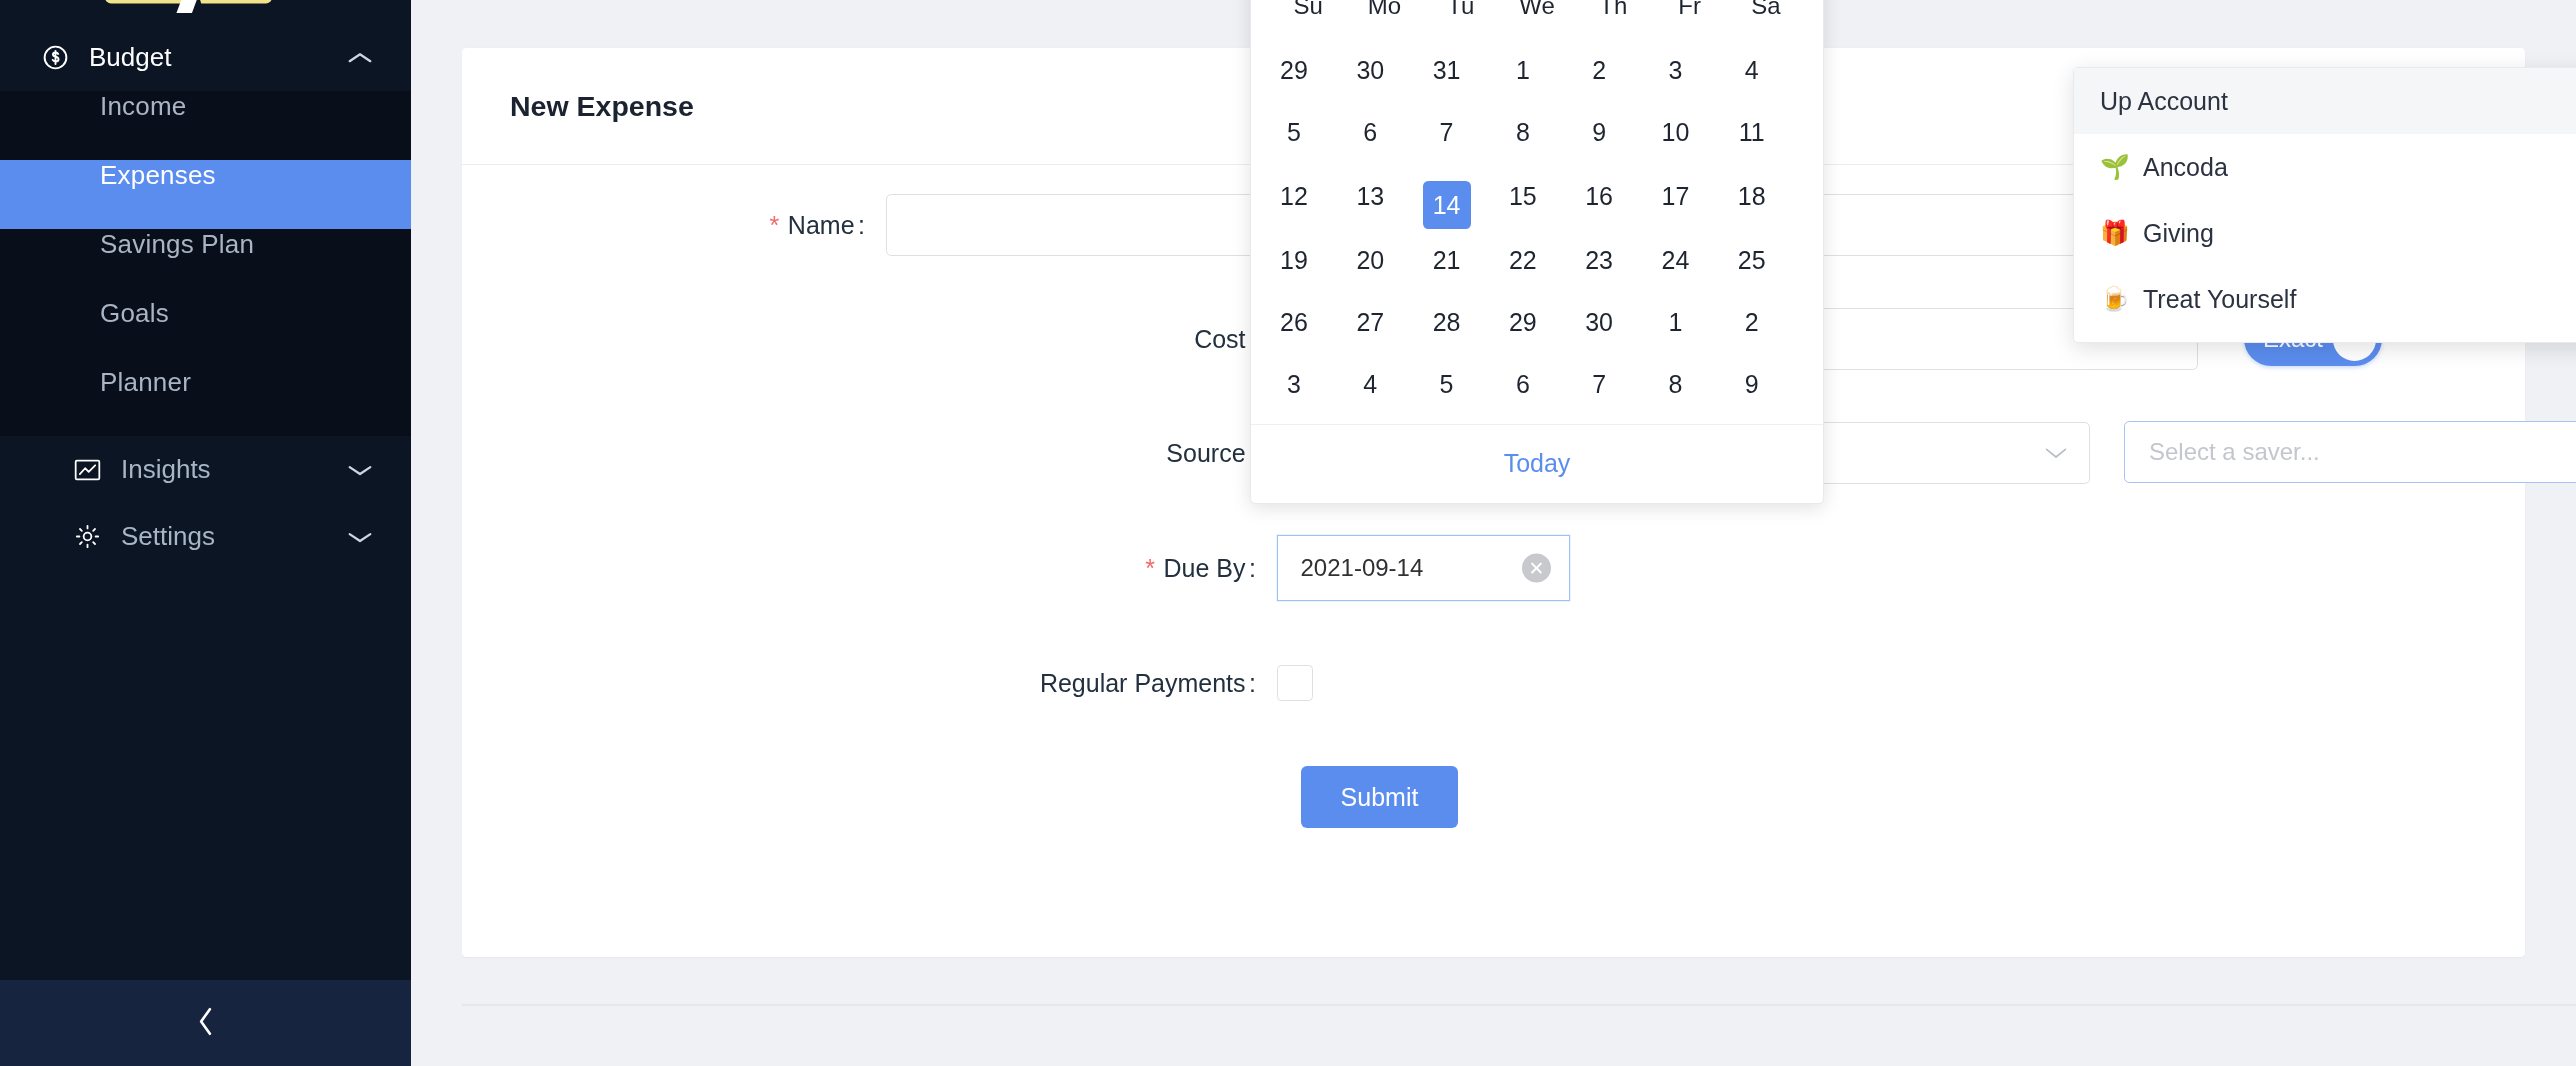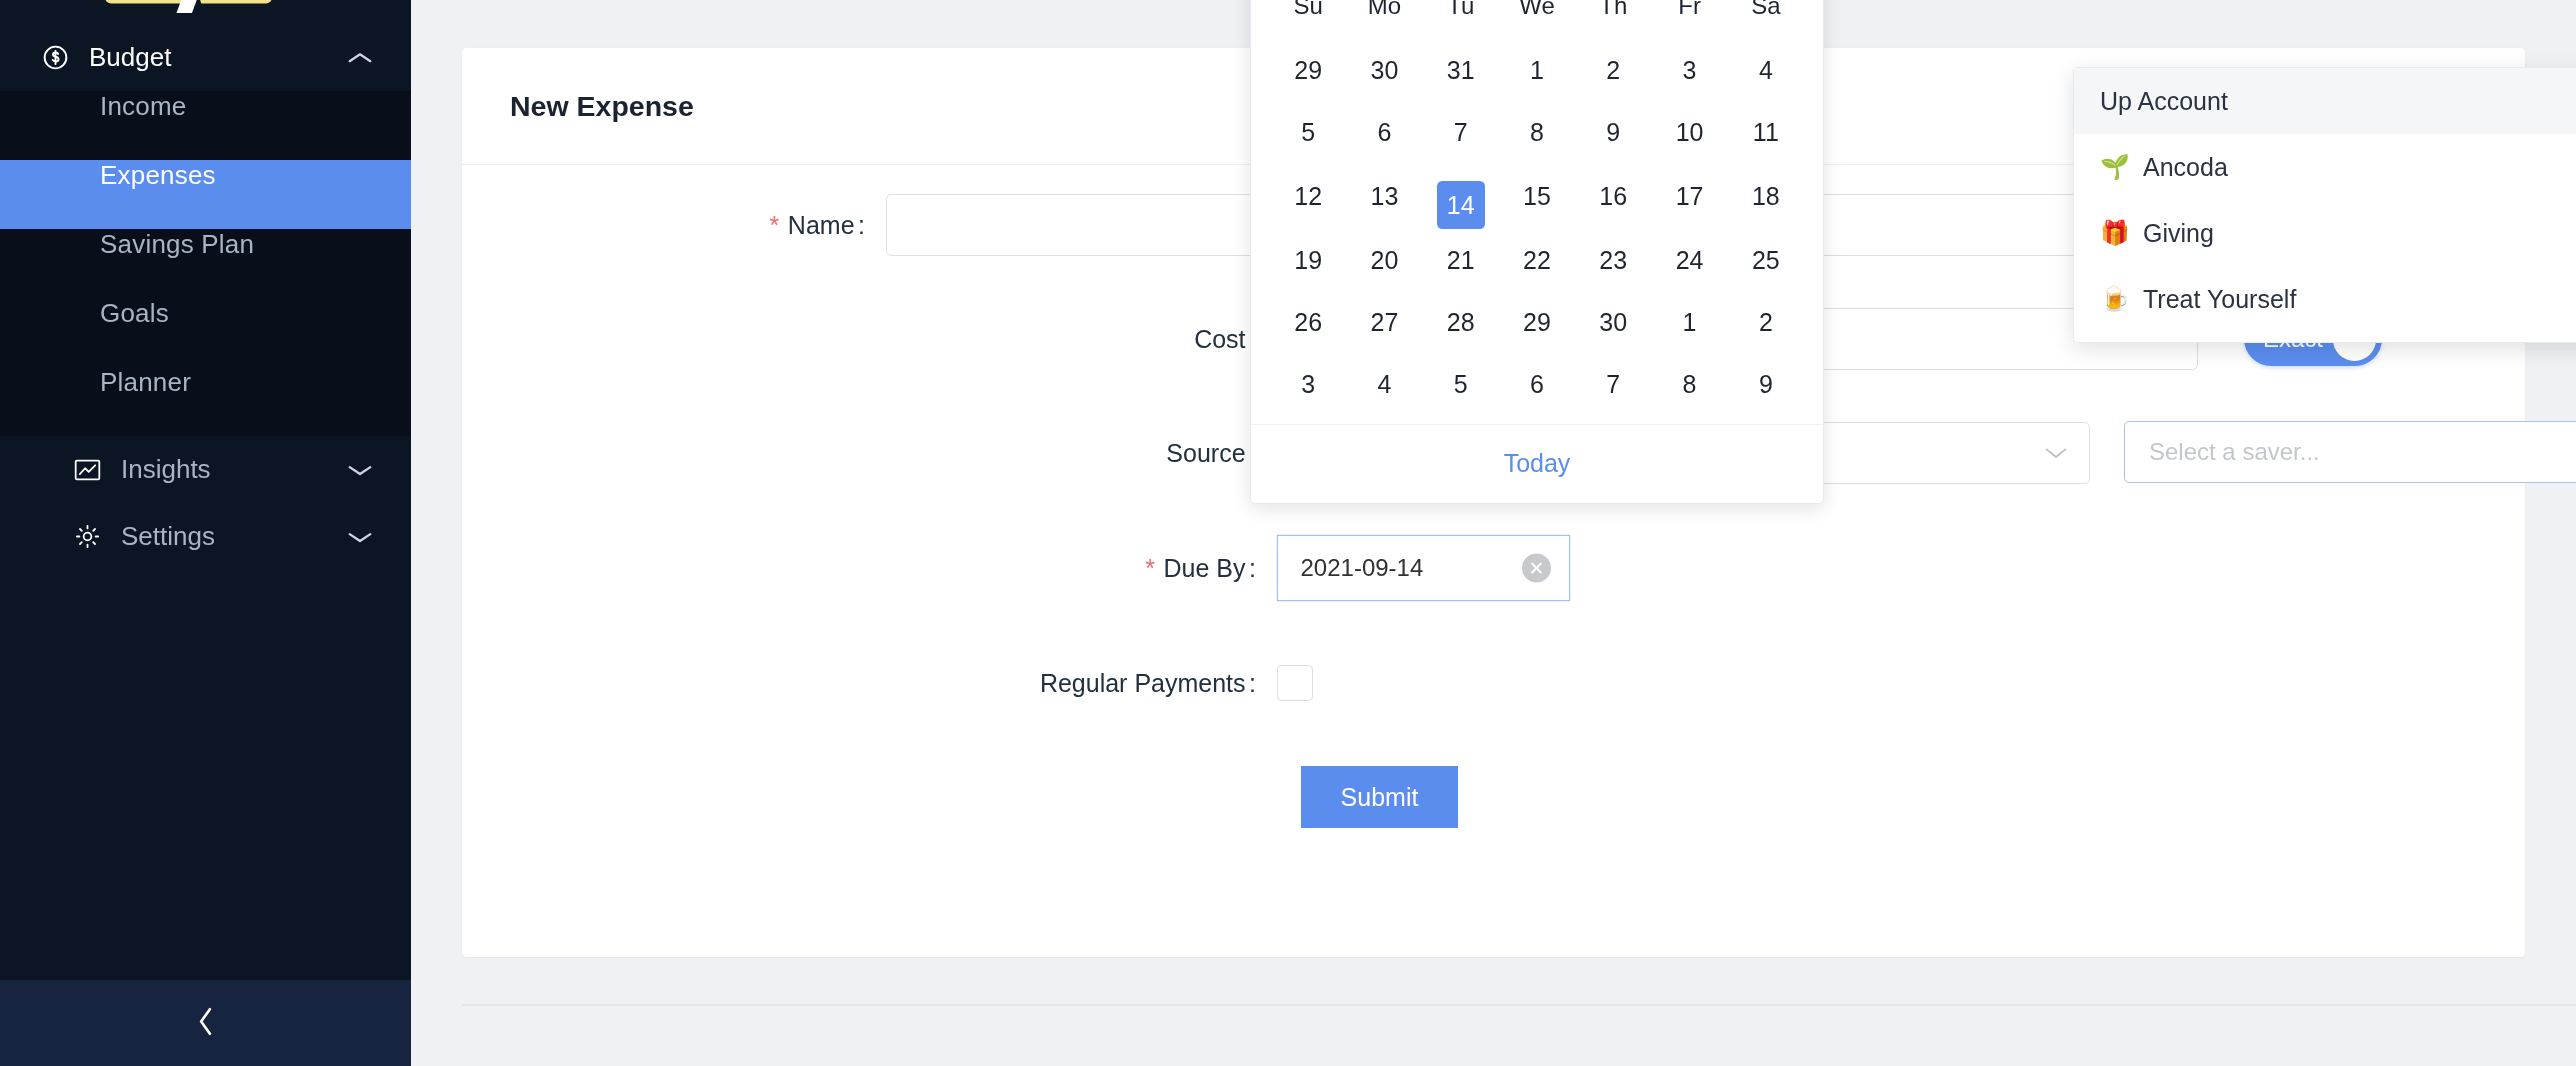--- a/index.html
+++ b/index.html
@@ -128,21 +128,21 @@
     font-size: 19px; cursor: pointer; line-height: 1;
   }
 
   .checkbox {
     width: 36px; height: 36px; border: 0.9px solid #dcdfe6;
     border-radius: 4.3px; background: #fff; cursor: pointer;
   }
 
   .submit-btn {
     margin-left: 839px; width: 157px; height: 62px;
-    background: #5b8def; color: #fff; border: none; border-radius: 0;
+    background: #5b8def; color: #fff; border: none; border-radius: 6px;
     font-size: 25px; cursor: pointer;
     font-family: "Liberation Sans", sans-serif;
   }
 
   .bottom-divider {
     position: absolute; left: 51px; top: 1004px;
     width: 2525px; height: 1.7px; background: #e4e7eb;
   }
 
   
@@ -153,21 +153,21 @@
     box-shadow: 0 3.5px 19px rgba(0,0,0,.12);
     z-index: 40;
   }
   .dp-body { padding: 12px 19px 8.6px; }
   table.dp-table { width: 100%; border-collapse: collapse; }
   table.dp-table th {
     font-size: 24px; font-weight: normal; color: #1f2530;
     height: 66px; text-align: center; width: 14.28%;
   }
   table.dp-table td {
-    height: 62px; text-align: center; font-size: 25px;
+    height: 62px; text-align: left; font-size: 25px;
     color: #1f2530; cursor: pointer;
   }
   td.muted { color: #c2c5cb; }
   td .daynum {
     display: inline-flex; align-items: center; justify-content: center;
     width: 48px; height: 48px; border-radius: 5.2px;
   }
   td.sel .daynum { background: #5b8def; color: #fff; margin-top: 18px; }
   .dp-foot {
     border-top: 0.9px solid #edeff2; height: 79px;

